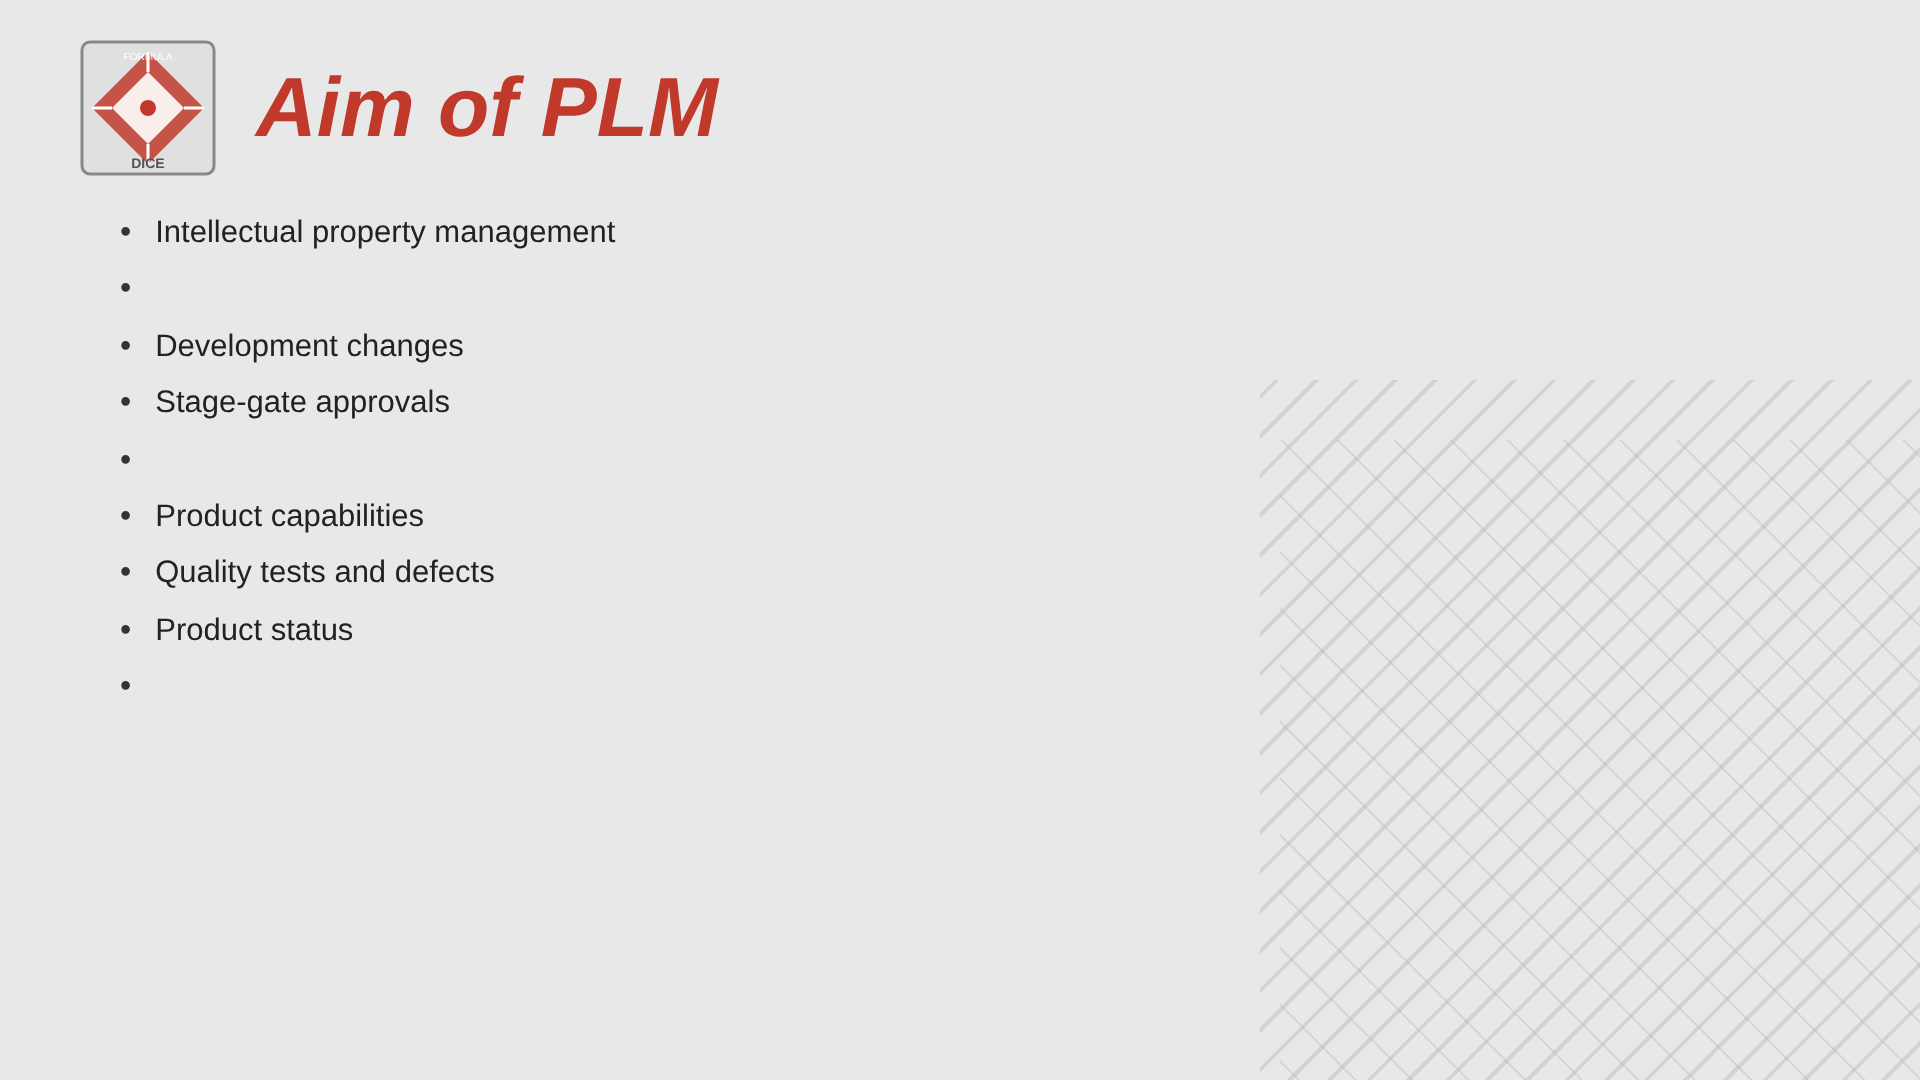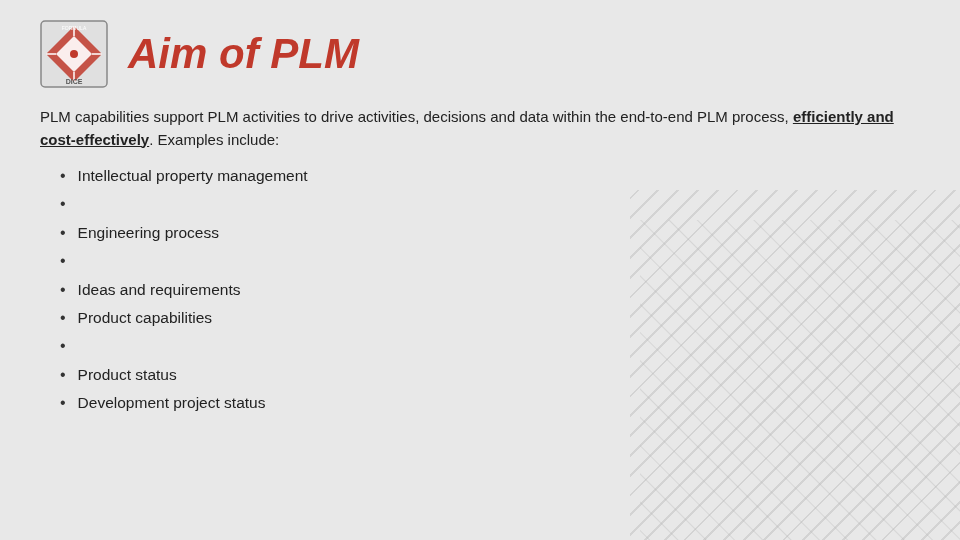--- a/index.html
+++ b/index.html
@@ -141,53 +141,50 @@
 
         <text x="34" y="64" font-size="7" fill="#555" text-anchor="middle" font-family="Arial" font-weight="bold">DICE</text>
 
         <text x="34" y="10" font-size="5" fill="white" text-anchor="middle" font-family="Arial">FORMULA</text>
       </svg>
     </div>
 
     <h1 class="title">Aim of PLM</h1>
   </div>
 
-  <p class="intro-text">
-    <span>PLM capabilities support PLM activities to drive activities, decisions and data within the end-to-end PLM process, </span><strong>efficiently and cost-effectively</strong><span>. Examples include:</span>
-  </p>
 
   <ul class="bullet-list" id="bullet-list">
   <li>
         <span class="bullet-dot">•</span>
         <span class="bullet-text">Intellectual property management</span>
       </li>
       <li>
         <span class="bullet-dot">•</span>
       </li>
       <li>
         <span class="bullet-dot">•</span>
-        <span class="bullet-text">Engineering process</span>
+        <span class="bullet-text">Development changes</span>
       </li>
       <li>
         <span class="bullet-dot">•</span>
+        <span class="bullet-text">Stage-gate approvals</span>
       </li>
       <li>
         <span class="bullet-dot">•</span>
-        <span class="bullet-text">Ideas and requirements</span>
       </li>
       <li>
         <span class="bullet-dot">•</span>
         <span class="bullet-text">Product capabilities</span>
       </li>
       <li>
         <span class="bullet-dot">•</span>
+        <span class="bullet-text">Quality tests and defects</span>
       </li>
       <li>
         <span class="bullet-dot">•</span>
         <span class="bullet-text">Product status</span>
       </li>
       <li>
         <span class="bullet-dot">•</span>
-        <span class="bullet-text">Development project status</span>
       </li>
     </ul>
 
 </div>
 
 </body></html>

